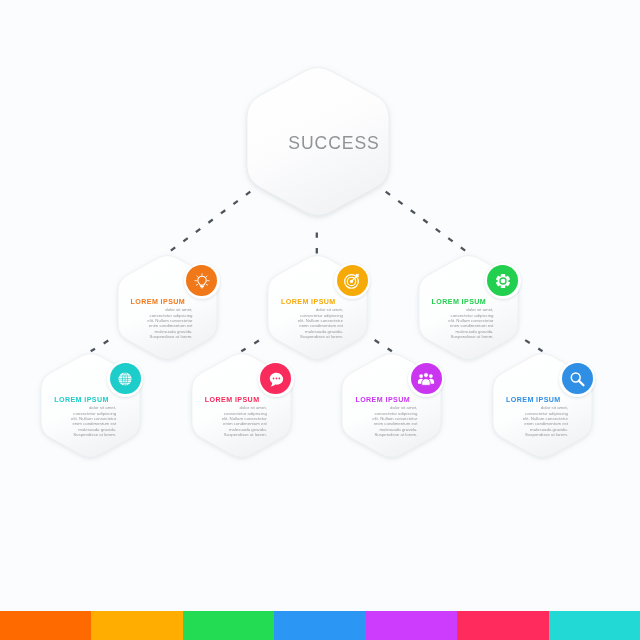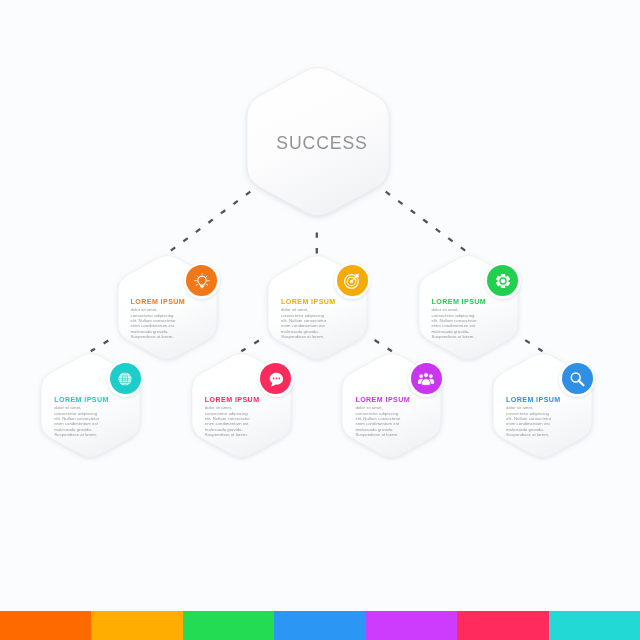--- a/index.html
+++ b/index.html
@@ -5,24 +5,24 @@
 <style>
   html,body{margin:0;padding:0;}
   body{width:640px;height:640px;overflow:hidden;background:#fafcfd;
        font-family:"Liberation Sans",sans-serif;-webkit-font-smoothing:antialiased;}
   #stage{position:relative;width:640px;height:640px;background:#fafcfd;overflow:hidden;}
 
   .conn{position:absolute;left:0;top:0;width:640px;height:640px;pointer-events:none;}
 
   .mainhex{position:absolute;left:247px;top:64px;width:142px;height:155px;}
   .mainsvg{position:absolute;left:-14px;top:-14px;width:170px;height:183px;}
-  .maintitle{position:absolute;left:4px;top:69px;width:100%;text-align:center;
+  .maintitle{position:absolute;left:16px;top:69px;width:100%;text-align:center;
      color:#919396;font-size:17.6px;letter-spacing:0.9px;transform:translateZ(0);}
 
-  .hexcard{position:absolute;width:99px;height:109px;}
+  .hexcard{position:absolute;width:99px;height:109px;text-align:right;}
   .hexsvg{position:absolute;left:-10px;top:-10px;width:119px;height:129px;}
   .hexlabel{position:absolute;left:13px;top:44.8px;font-weight:bold;font-size:7.1px;
      letter-spacing:0.42px;white-space:nowrap;transform:translateZ(0);}
   .hexbody{position:absolute;left:13px;top:54.2px;width:62px;color:#96999d;
      font-size:4.35px;line-height:5.3px;white-space:nowrap;transform:translateZ(0);}
 
   .iconring{position:absolute;left:66.1px;top:9.3px;width:36px;height:36px;border-radius:50%;
      background:#fff;box-shadow:0 1px 3px rgba(120,135,150,0.22);}
   .iconbadge{position:absolute;left:68.6px;top:11.8px;width:31px;height:31px;border-radius:50%;
      display:flex;align-items:center;justify-content:center;}

